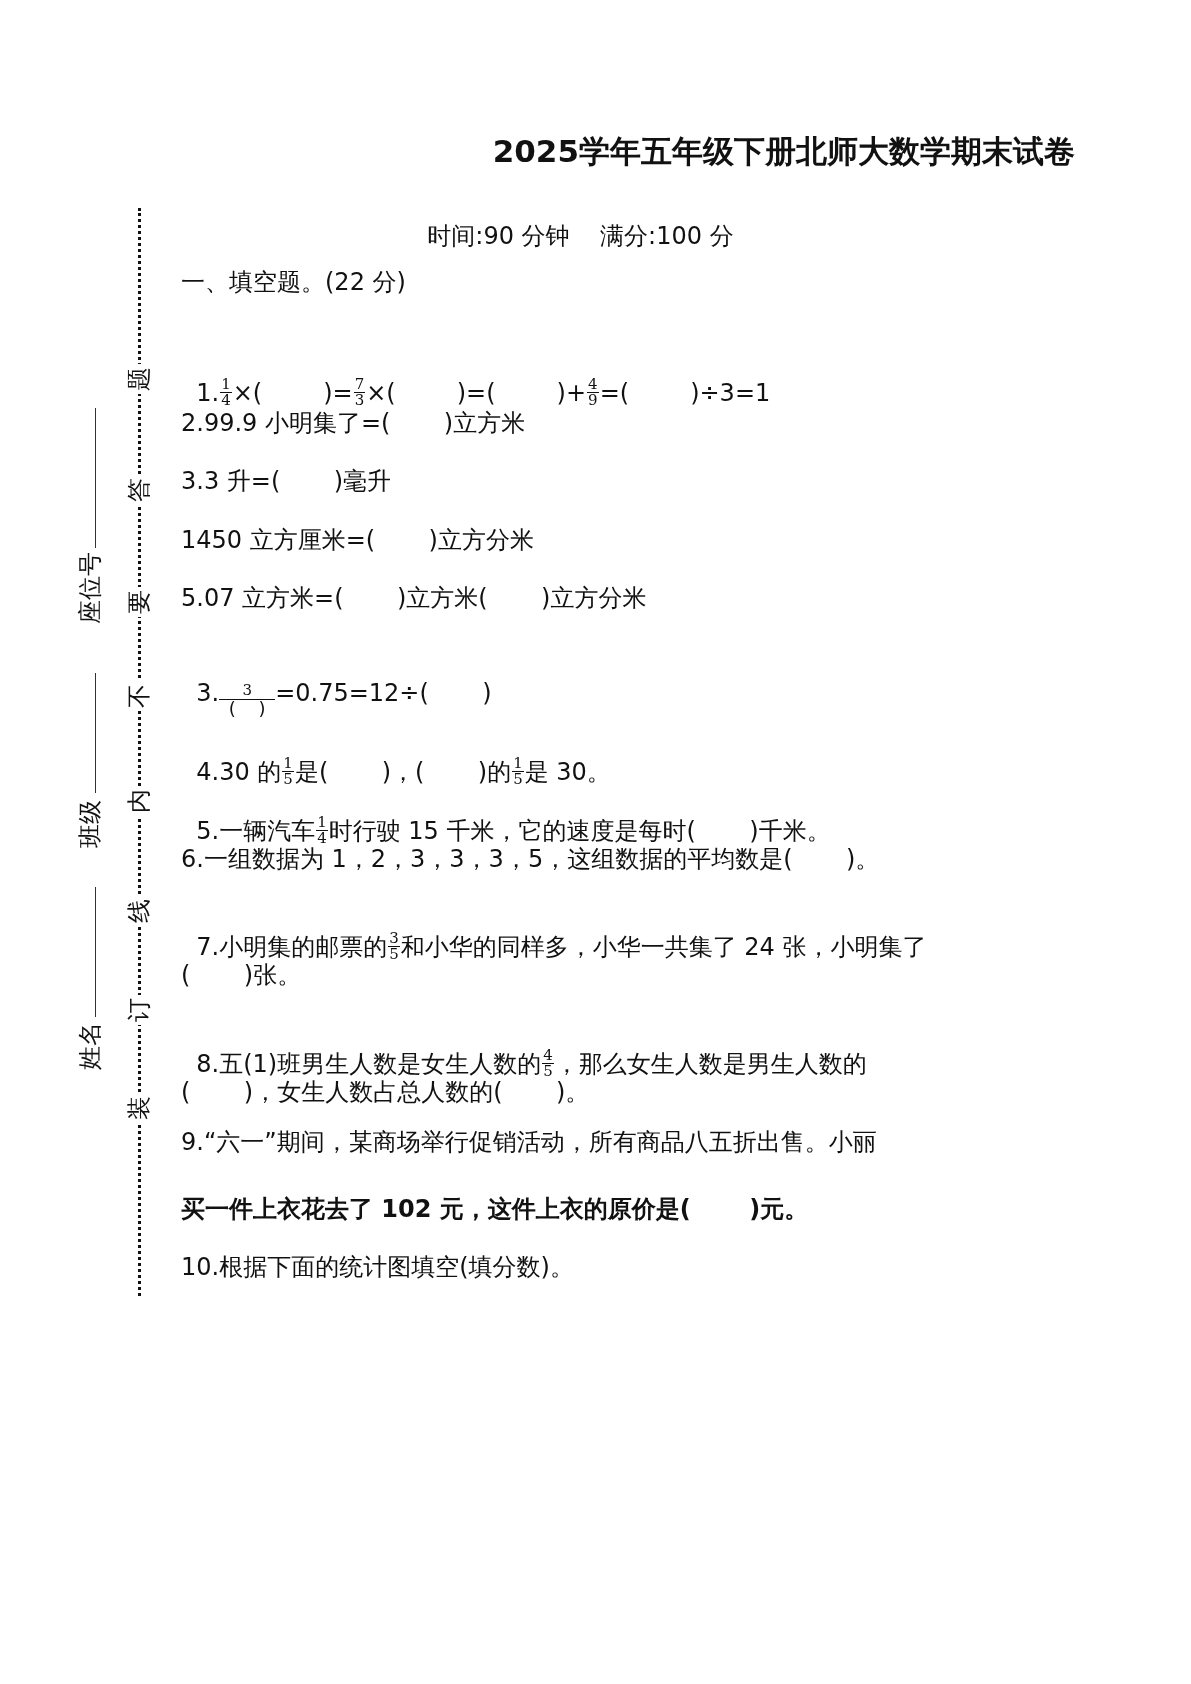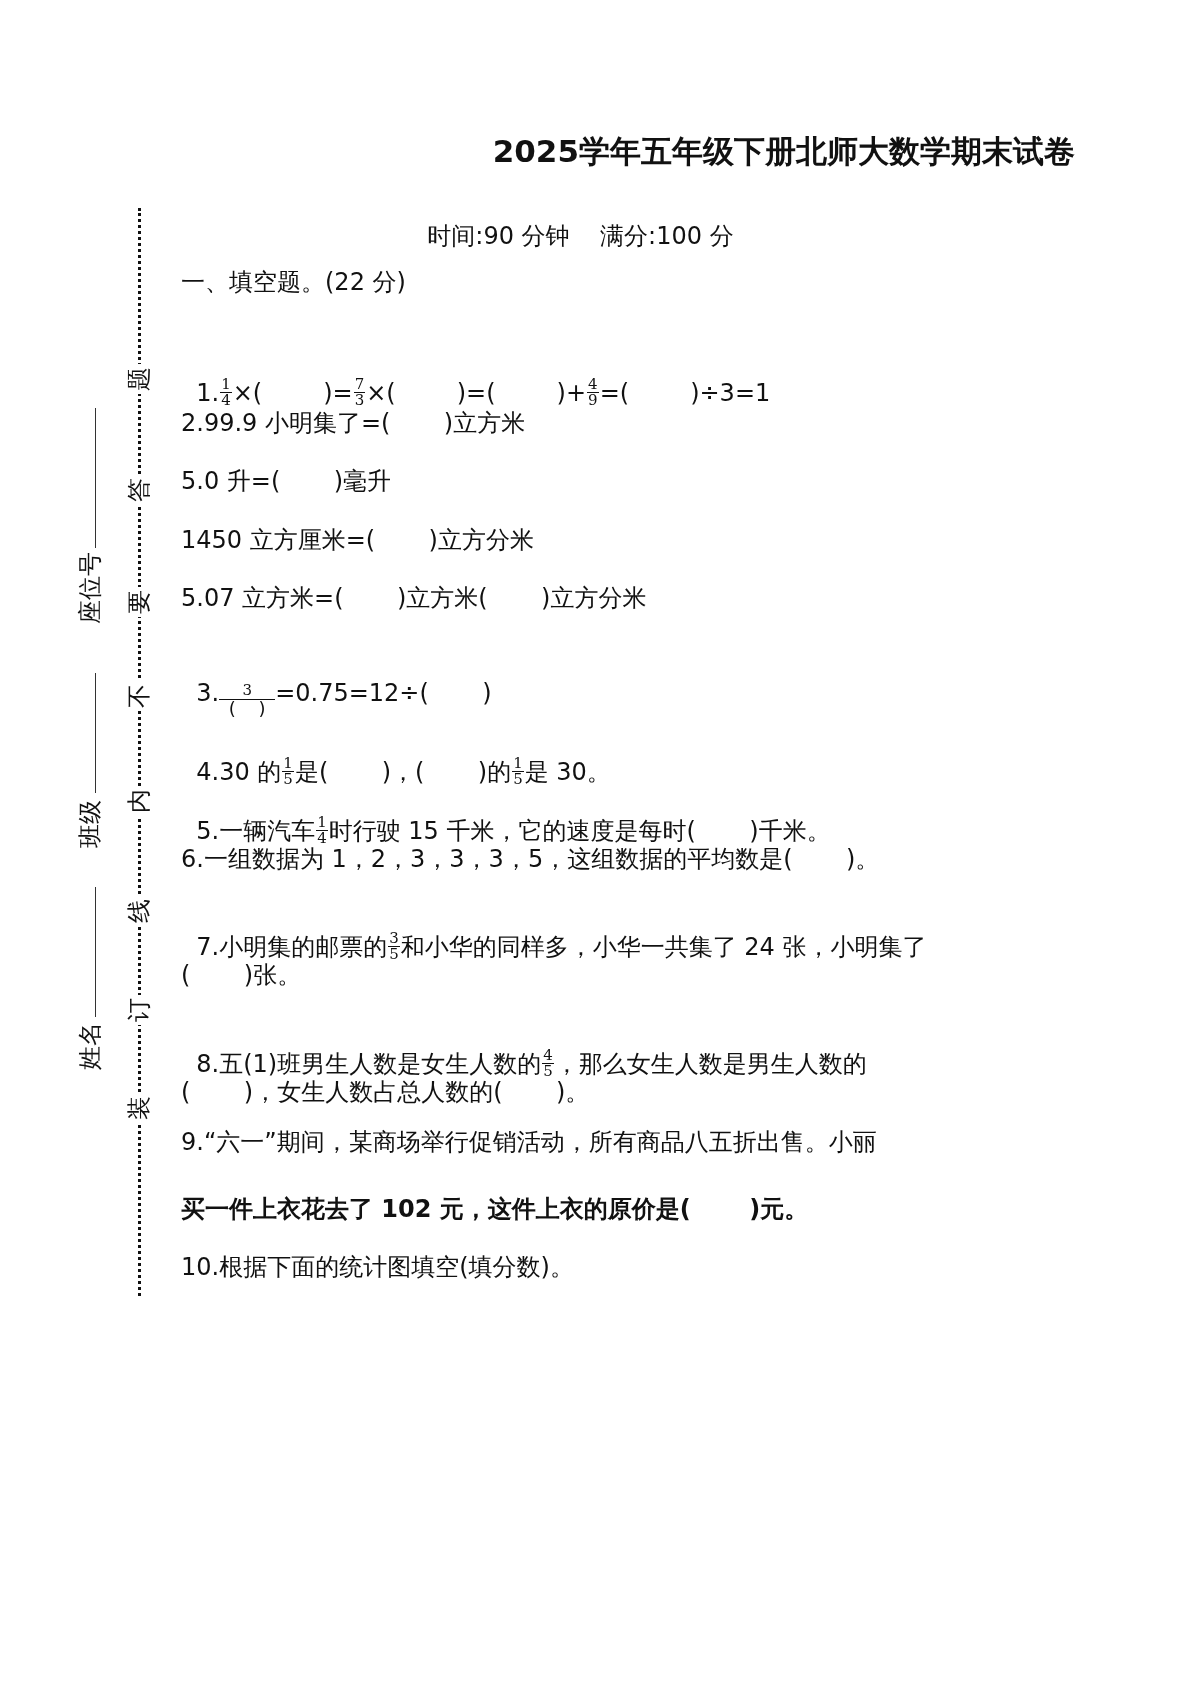--- a/index.html
+++ b/index.html
@@ -78,21 +78,21 @@
 <div class="title">2025学年五年级下册北师大数学期末试卷</div>
 <div class="subtitle">时间:90 分钟    满分:100 分</div>
 
 <div class="section-heading">一、填空题。(22 分)</div>
 
 <div class="line" style="top:348px;">
   <span>1.</span><span class="frac"><span class="num">1</span><span class="den">4</span></span><span>×(        )=</span><span class="frac"><span class="num">7</span><span class="den">3</span></span><span>×(        )=(        )+</span><span class="frac"><span class="num">4</span><span class="den">9</span></span><span>=(        )÷3=1</span>
 </div>
 
 <div class="line" style="top:408px;">2.99.9 小明集了=(       )立方米</div>
-<div class="line" style="top:466px;">5.0 升=(       )毫升</div>
+<div class="line" style="top:466px;">3.3 升=(       )毫升</div>
 <div class="line" style="top:525px;">1450 立方厘米=(       )立方分米</div>
 <div class="line" style="top:583px;">5.07 立方米=(       )立方米(       )立方分米</div>
 
 <div class="line" style="top:645px;">
   <span>3.</span><span class="bigfrac"><span class="num">3</span><span class="den">(    )</span></span><span>=0.75=12÷(       )</span>
 </div>
 
 <div class="line" style="top:727px;">
   <span>4.30 的</span><span class="frac"><span class="num">1</span><span class="den">5</span></span><span>是(       )，(       )的</span><span class="frac"><span class="num">1</span><span class="den">5</span></span><span>是 30。</span>
 </div>

